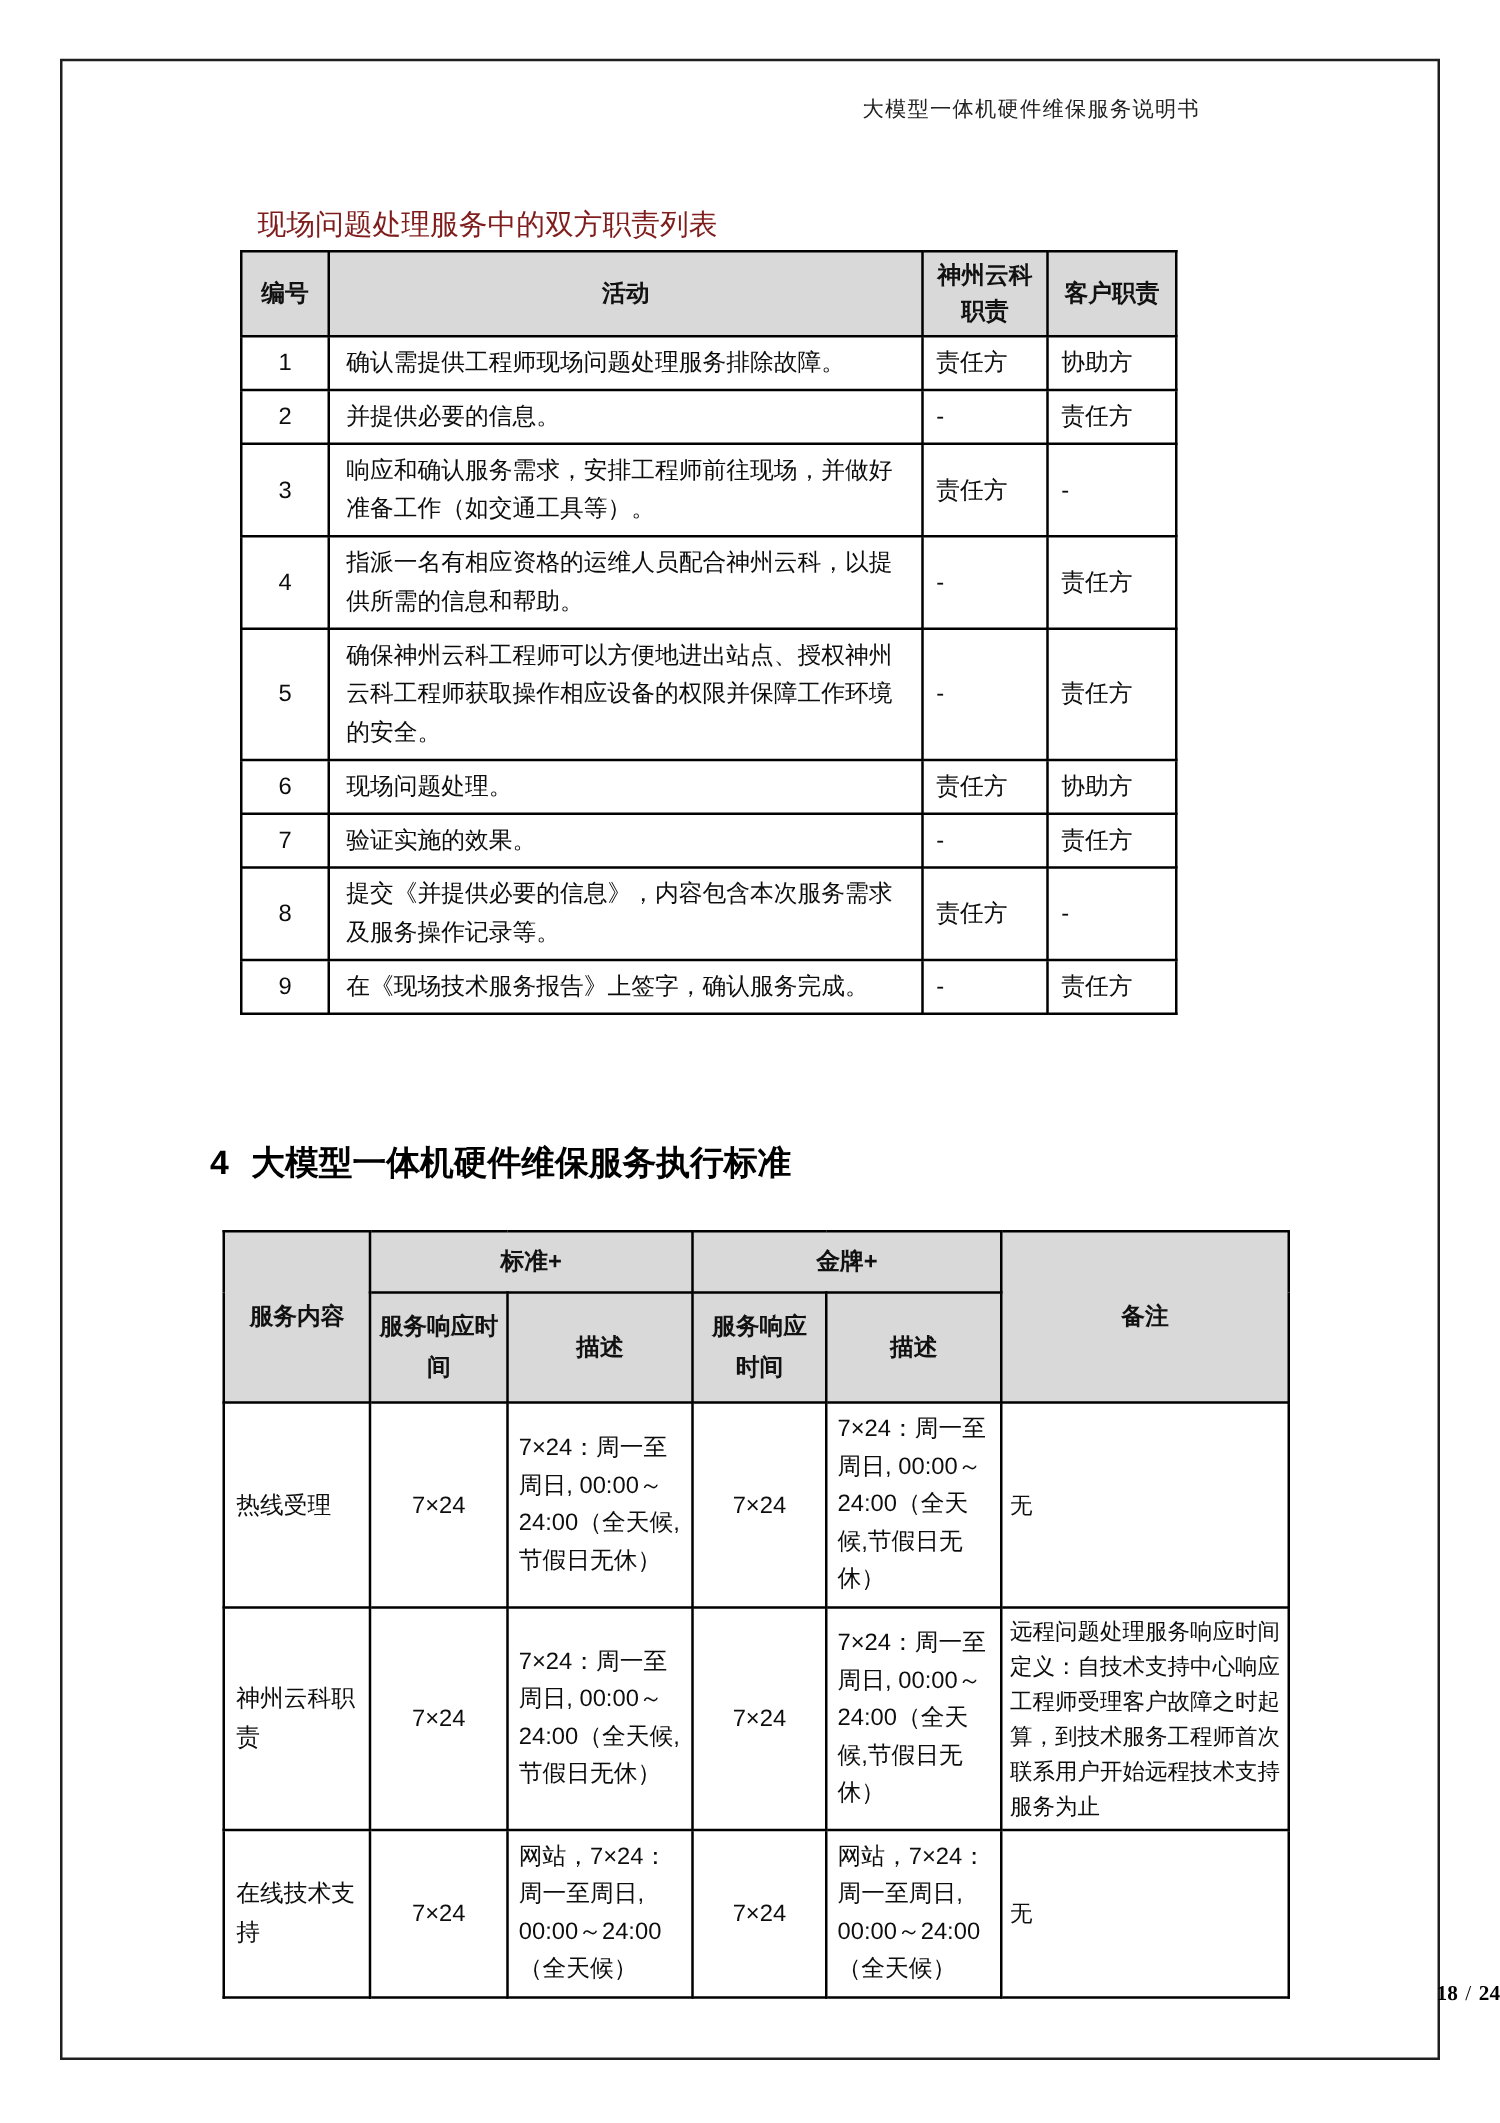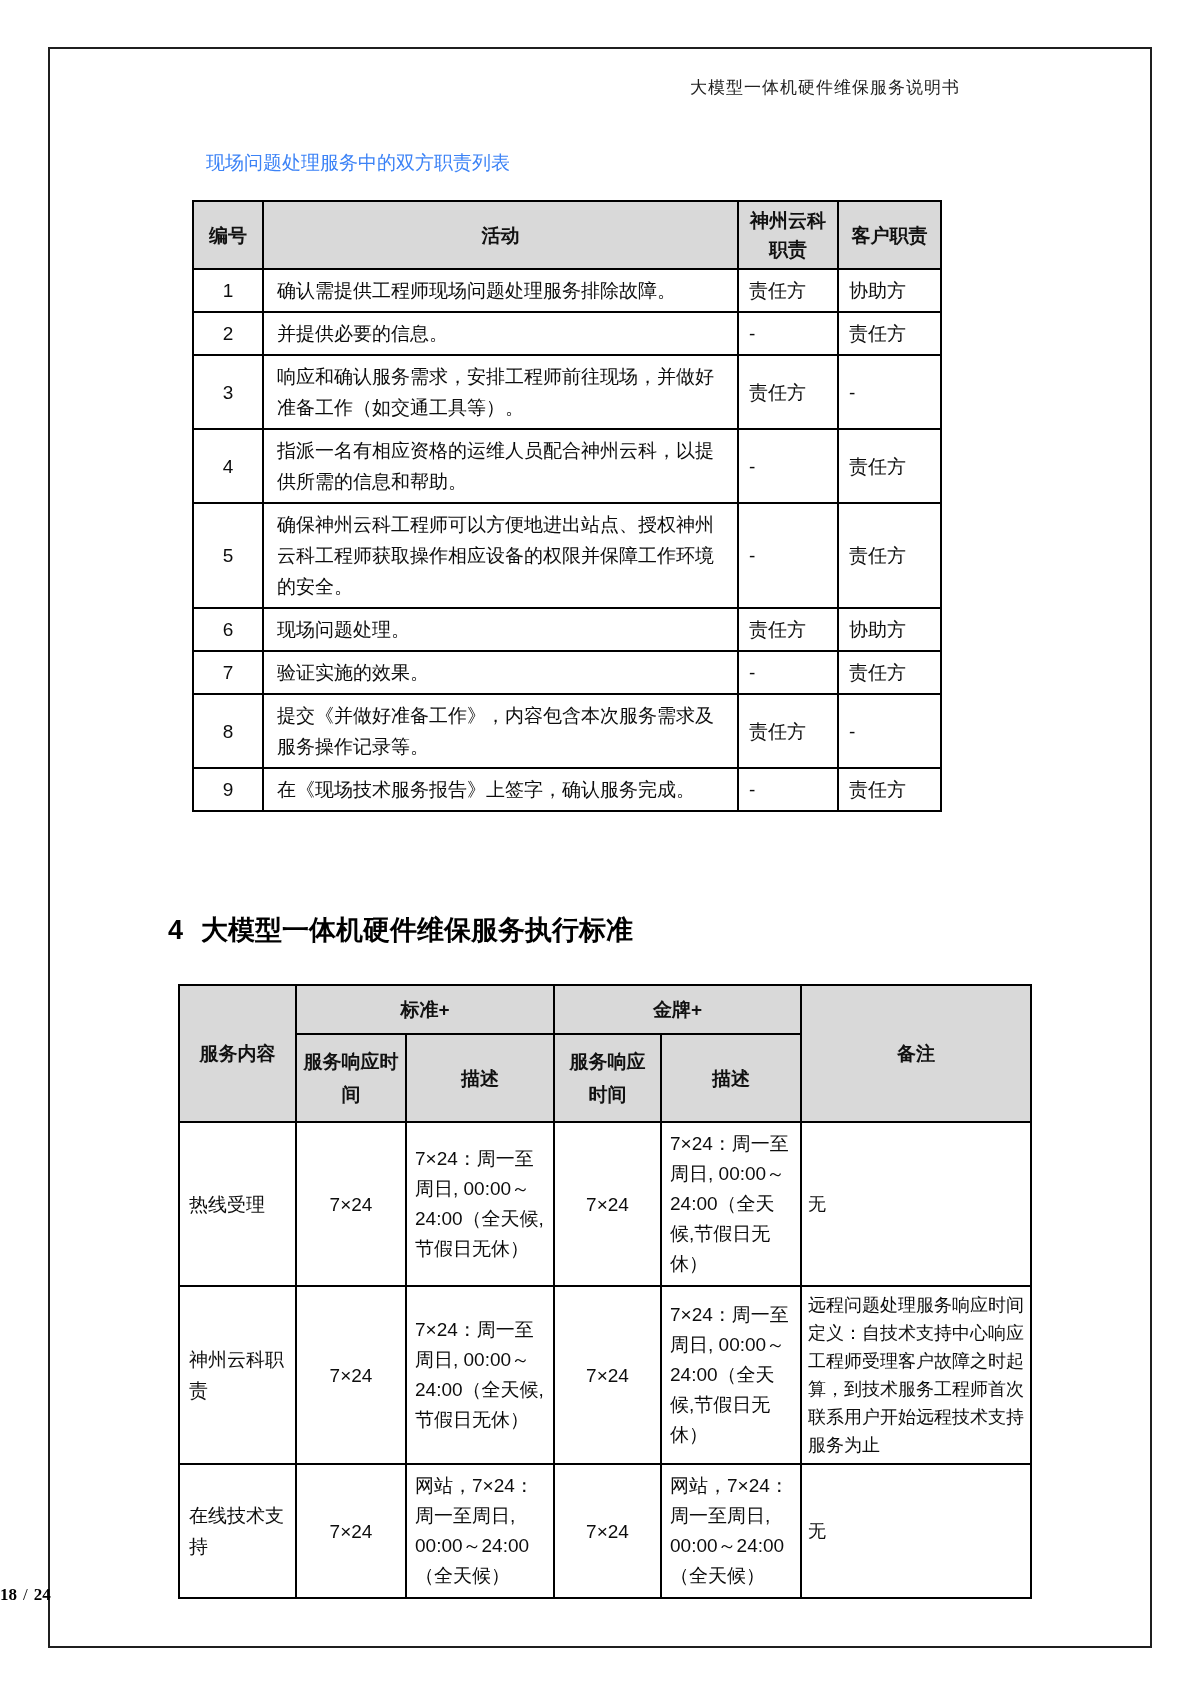--- a/index.html
+++ b/index.html
@@ -22,23 +22,23 @@
     position:absolute;
     top:76px;left:0;width:960px;
     text-align:right;
     font-family:"Liberation Serif","DejaVu Serif",serif;
     font-size:17px;
     color:#222;
     letter-spacing:1px;
   }
   .intro{
     position:absolute;
-    top:150px;left:206px;
-    font-size:19px;
-    color:#3b82f6;
+    top:164px;left:206px;
+    font-size:23px;
+    color:#7f1d1d;
   }
   table{border-collapse:collapse;table-layout:fixed;}
   table,th,td{border:2px solid #000;}
   th{
     background:var(--header_bg,#d9d9d9);
     font-weight:bold;
     font-size:19px;
     text-align:center;
     padding:4px 6px;
   }
@@ -71,21 +71,21 @@
   .sla-table th{line-height:33px;margin-top:32px;}
   .sla-table .hrow-a th{height:39px;}
   .sla-table .hrow-b th{height:78px;}
   .sla-table td.c-service{text-align:left;padding-left:9px;}
   .sla-table td.c-time{text-align:center;}
   .sla-table td.c-desc{text-align:left;line-height:30px;padding:6px 8px;}
   .sla-table td.c-remark{text-align:left;font-size:18px;line-height:28px;padding:4px 6px;}
   .footer{
     position:absolute;
     top:1585px;left:0;width:1200px;
-    text-align:left;
+    text-align:right;
     font-family:"Liberation Serif","DejaVu Serif",serif;
     font-size:17px;
     color:#000;
   }
   .footer .pg{font-weight:bold;}
   .footer .sep{font-weight:normal;padding:0 6px;}
 </style>
 </head>
 <body style="--header_bg: #d9d9d9; --border_color: #1f1f1f;">
 
@@ -149,21 +149,21 @@
         <td class="c-role">协助方</td>
       </tr>
       <tr>
         <td class="c-no">7</td>
         <td class="c-activity">验证实施的效果。</td>
         <td class="c-role">-</td>
         <td class="c-role">责任方</td>
       </tr>
       <tr>
         <td class="c-no">8</td>
-        <td class="c-activity">提交《并做好准备工作》，内容包含本次服务需求及服务操作记录等。</td>
+        <td class="c-activity">提交《并提供必要的信息》，内容包含本次服务需求及服务操作记录等。</td>
         <td class="c-role">责任方</td>
         <td class="c-role">-</td>
       </tr>
       <tr>
         <td class="c-no">9</td>
         <td class="c-activity">在《现场技术服务报告》上签字，确认服务完成。</td>
         <td class="c-role">-</td>
         <td class="c-role">责任方</td>
       </tr>
     </tbody>

